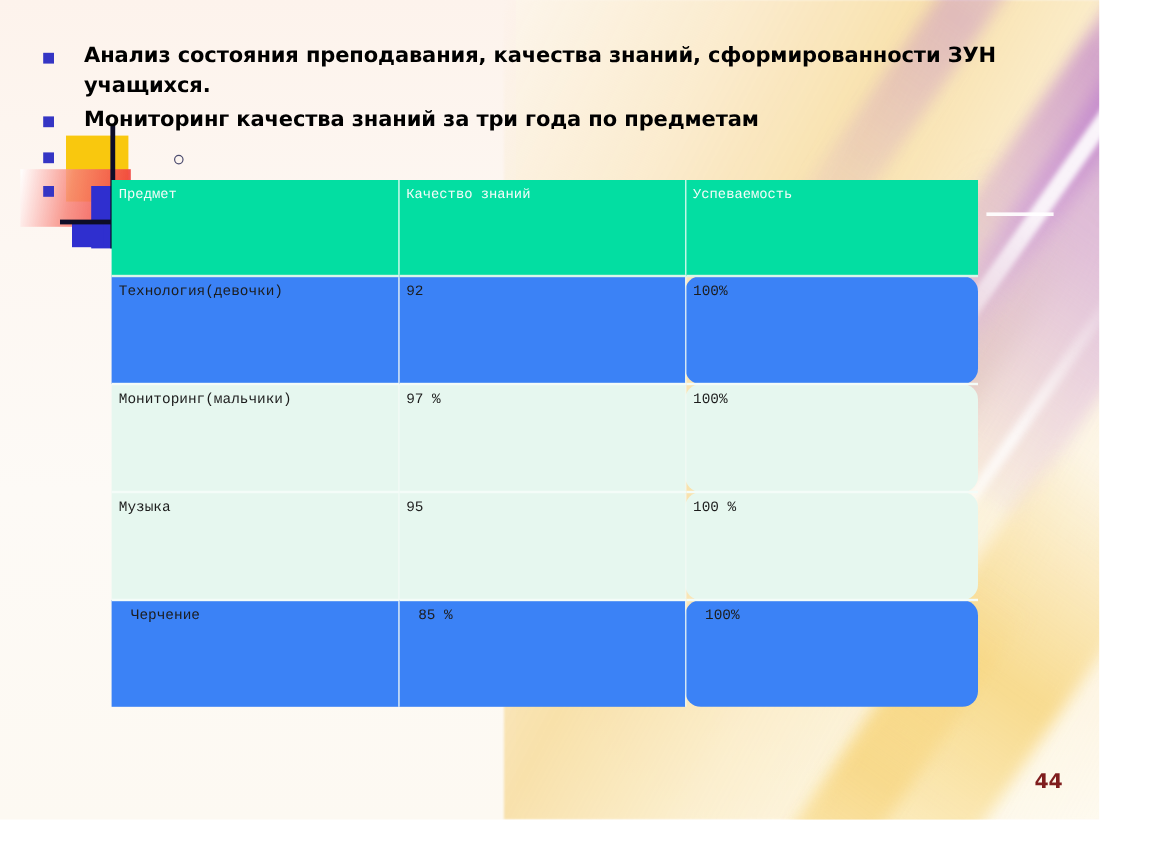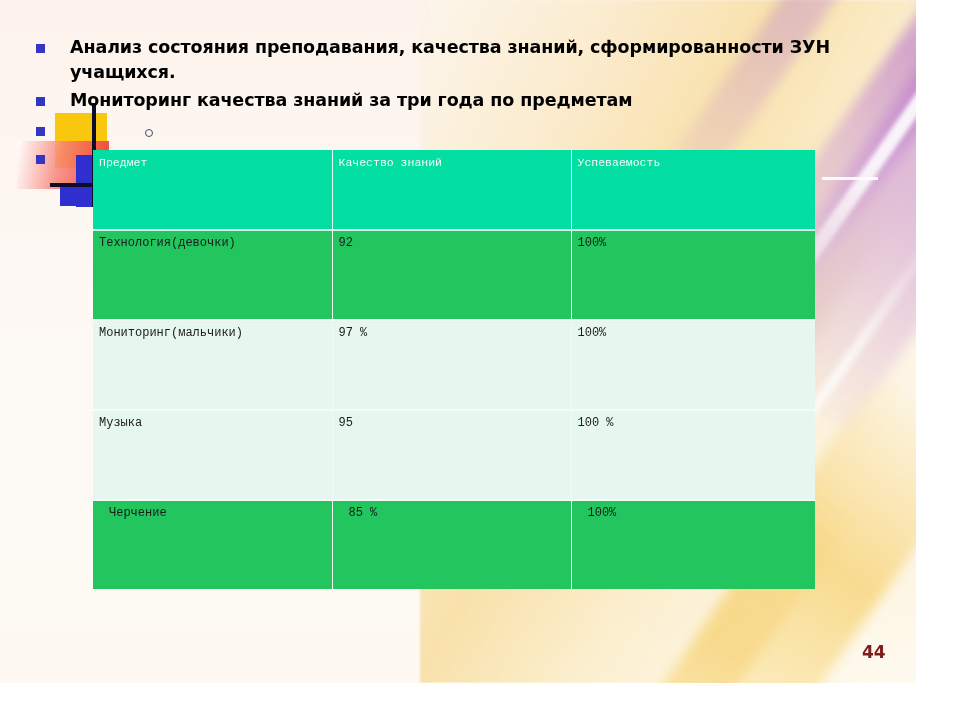--- a/index.html
+++ b/index.html
@@ -222,22 +222,22 @@
   #data-table td {
     font-size: 12px;
     color: #1c1c1c;
     text-align: left;
     vertical-align: top;
     padding: 5px 0 0 6px;
     height: 83px;
     border-right: 1.5px solid #f2fbf7;
     border-bottom: 2px solid #f4fcf8;
   }
-  #data-table td:last-child { border-right: none; }
-  #data-table tr.row-odd td  { background: #22c55e; }
+  #data-table td:last-child { border-right: none; border-radius: 13px; }
+  #data-table tr.row-odd td  { background: #3b82f6; }
   #data-table tr.row-even td { background: #e6f7ef; }
   #data-table tr:last-child td { border-bottom: none; padding-left: 16px; }
 
   
   #page-number {
     position: absolute;
     left: 862px; top: 642px;
     font-family: "DejaVu Sans", "Liberation Sans", sans-serif;
     font-weight: bold;
     font-size: 17px;

